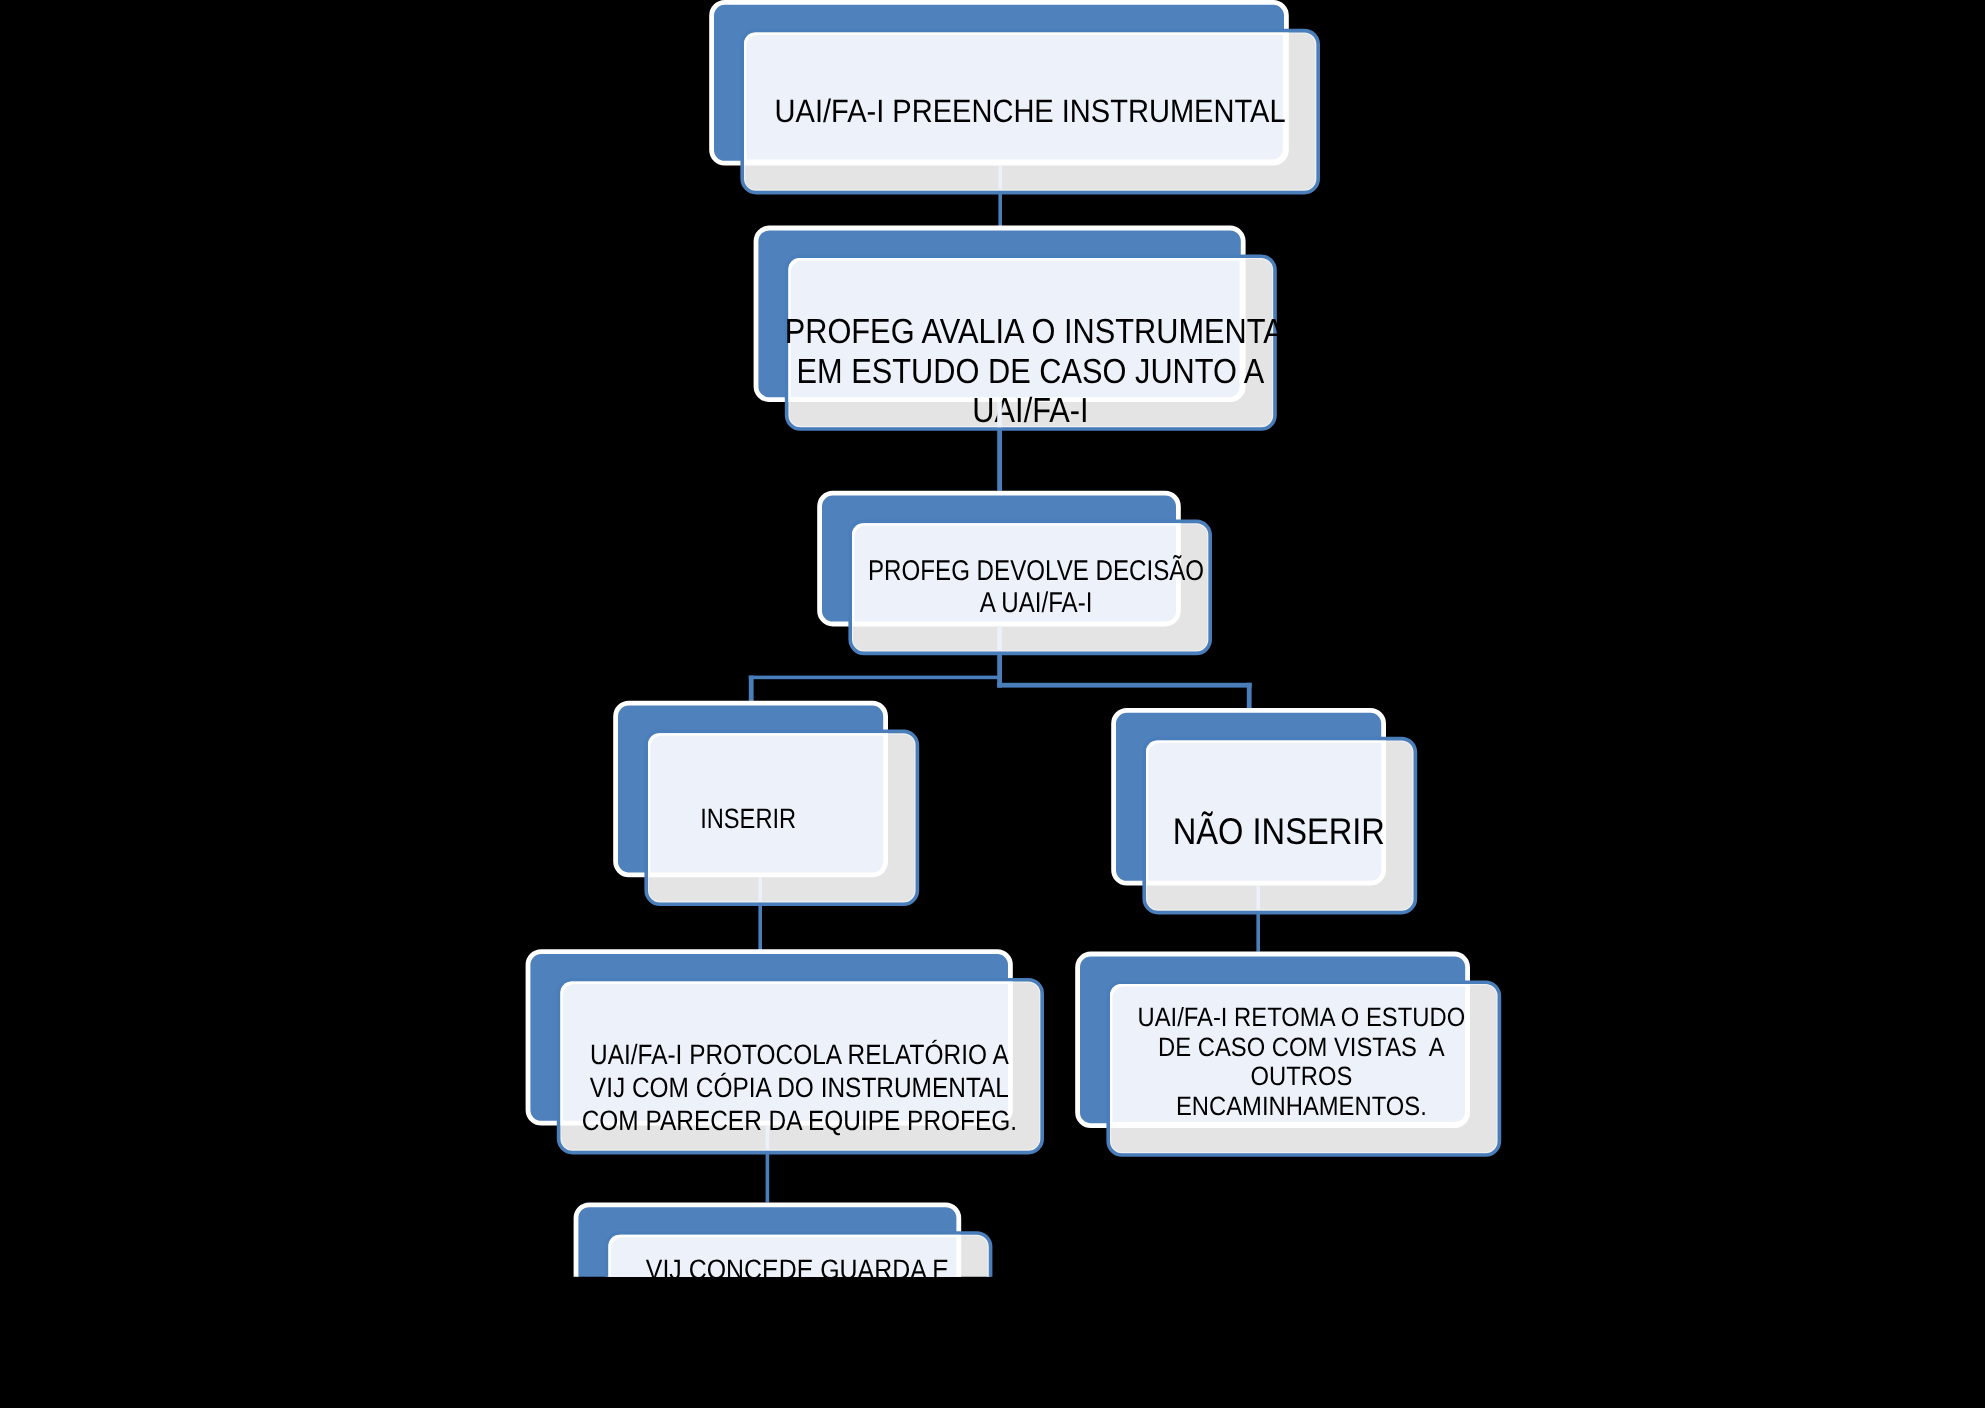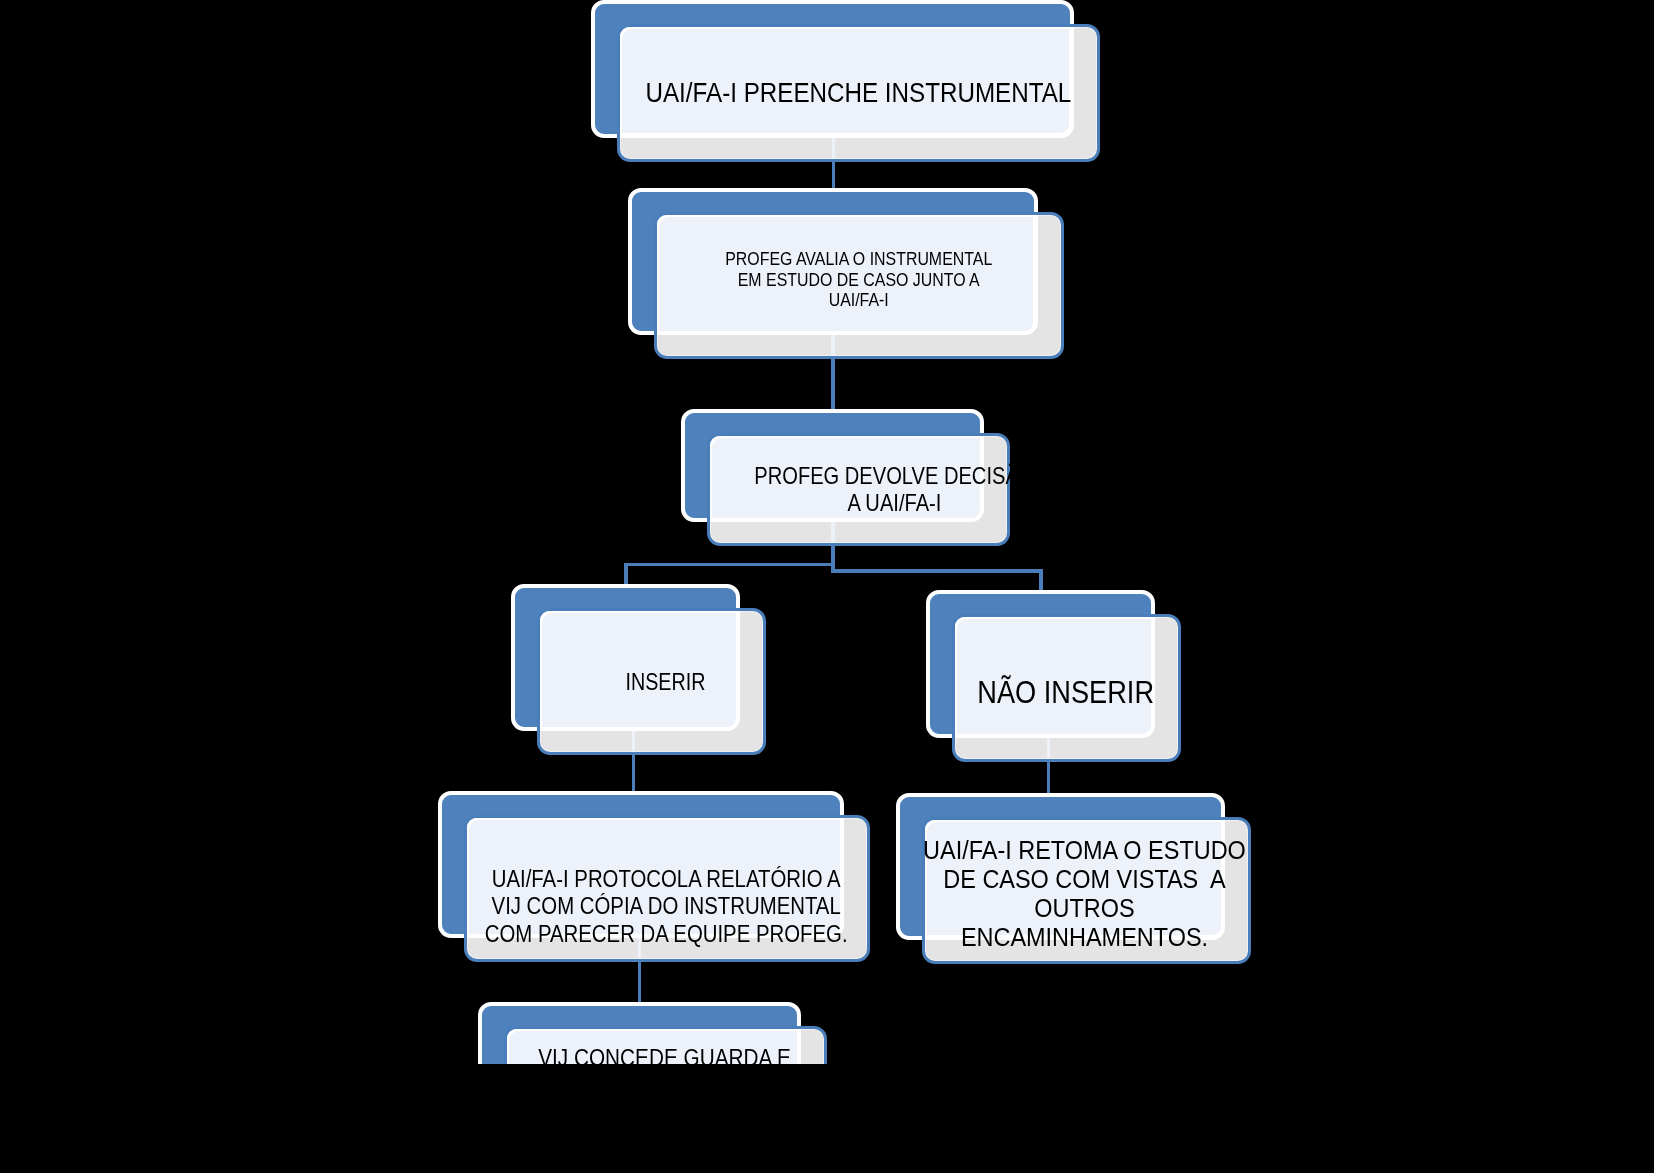--- a/index.html
+++ b/index.html
@@ -50,44 +50,44 @@
     <div class="label" style="left: 617.3px; top: 77.9652px; width: 483.1px; font-size: 26.9px; line-height: 1.15;">
         <div class="labeltext" style="width: 536.778px; margin-left: -26.8389px; transform: scaleX(0.9) translateZ(0px);">UAI/FA-I PREENCHE INSTRUMENTAL</div>
       </div>
   </div>
 
   <div class="node" id="node-n2">
     <div class="shp back" style="left: 628px; top: 188px; width: 409.7px; height: 147.4px;"></div>
     <div class="shp front" style="left: 654px; top: 212px; width: 409.7px; height: 147.4px;"></div>
     <div class="shp paneledge" style="left: 657.1px; top: 215.1px; width: 380.6px; height: 120.3px; border-radius: 9.3px 0px 13px;"></div>
     <div class="shp panel" style="left: 658.8px; top: 216.8px; width: 374.5px; height: 114.2px; border-radius: 9.9px 0px 8.6px;"></div>
-    <div class="label" style="left: 653.5px; top: 249px; width: 409.7px; font-size: 18px; line-height: 1.141;">
+    <div class="label" style="left: 653.5px; top: 261px; width: 409.7px; font-size: 29px; line-height: 1.141;">
         <div class="labeltext" style="width: 463.462px; margin-left: -26.8808px; transform: scaleX(0.884) translateZ(0px);">PROFEG AVALIA O INSTRUMENTAL
 EM ESTUDO DE CASO JUNTO A
 UAI/FA-I</div>
       </div>
   </div>
 
   <div class="node" id="node-n3">
     <div class="shp back" style="left: 681px; top: 408.7px; width: 303.2px; height: 113.2px;"></div>
     <div class="shp front" style="left: 707px; top: 432.7px; width: 303.2px; height: 113.2px;"></div>
     <div class="shp paneledge" style="left: 710.1px; top: 435.8px; width: 274.1px; height: 86.1px; border-radius: 9.3px 0px 13px;"></div>
     <div class="shp panel" style="left: 711.8px; top: 437.5px; width: 268px; height: 80px; border-radius: 9.9px 0px 8.6px;"></div>
-    <div class="label" style="left: 743px; top: 463.018px; width: 303.2px; font-size: 23.8px; line-height: 1.127;">
+    <div class="label" style="left: 712px; top: 463.018px; width: 303.2px; font-size: 23.8px; line-height: 1.127;">
         <div class="labeltext" style="width: 358.817px; margin-left: -27.8083px; transform: scaleX(0.845) translateZ(0px);">PROFEG DEVOLVE DECISÃO
 A UAI/FA-I</div>
       </div>
   </div>
 
   <div class="node" id="node-n4">
     <div class="shp back" style="left: 510.7px; top: 584.2px; width: 229.2px; height: 146.8px;"></div>
     <div class="shp front" style="left: 536.7px; top: 608.2px; width: 229.2px; height: 146.8px;"></div>
     <div class="shp paneledge" style="left: 539.8px; top: 611.3px; width: 200.1px; height: 119.7px; border-radius: 9.3px 0px 13px;"></div>
     <div class="shp panel" style="left: 541.5px; top: 613px; width: 194px; height: 113.6px; border-radius: 9.9px 0px 8.6px;"></div>
-    <div class="label" style="left: 551px; top: 668.944px; width: 229.2px; font-size: 23.3px; line-height: 1.15;">
+    <div class="label" style="left: 509px; top: 668.944px; width: 229.2px; font-size: 23.3px; line-height: 1.15;">
         <div class="labeltext" style="width: 270.922px; margin-left: -20.861px; transform: scaleX(0.846) translateZ(0px);">INSERIR</div>
       </div>
   </div>
 
   <div class="node" id="node-n5">
     <div class="shp back" style="left: 925.7px; top: 589.9px; width: 229.2px; height: 148.1px;"></div>
     <div class="shp front" style="left: 951.7px; top: 613.9px; width: 229.2px; height: 148.1px;"></div>
     <div class="shp paneledge" style="left: 954.8px; top: 617px; width: 200.1px; height: 121px; border-radius: 9.3px 0px 13px;"></div>
     <div class="shp panel" style="left: 956.5px; top: 618.7px; width: 194px; height: 114.9px; border-radius: 9.9px 0px 8.6px;"></div>
     <div class="label" style="left: 951.2px; top: 674.744px; width: 229.2px; font-size: 31px; line-height: 1.15;">
@@ -105,21 +105,21 @@
 VIJ COM CÓPIA DO INSTRUMENTAL
 COM PARECER DA EQUIPE PROFEG.</div>
       </div>
   </div>
 
   <div class="node" id="node-n7">
     <div class="shp back" style="left: 895.7px; top: 792.9px; width: 329.2px; height: 147px;"></div>
     <div class="shp front" style="left: 921.7px; top: 816.9px; width: 329.2px; height: 147px;"></div>
     <div class="shp paneledge" style="left: 924.8px; top: 820px; width: 300.1px; height: 119.9px; border-radius: 9.3px 0px 13px;"></div>
     <div class="shp panel" style="left: 926.5px; top: 821.7px; width: 294px; height: 113.8px; border-radius: 9.9px 0px 8.6px;"></div>
-    <div class="label" style="left: 920.2px; top: 836.19px; width: 329.2px; font-size: 26px; line-height: 1.117;">
+    <div class="label" style="left: 920.2px; top: 836.19px; width: 329.2px; font-size: 22px; line-height: 1.117;">
         <div class="labeltext" style="width: 364.967px; margin-left: -17.8834px; transform: scaleX(0.902) translateZ(0px);">UAI/FA-I RETOMA O ESTUDO
 DE CASO COM VISTAS  A
 OUTROS
 ENCAMINHAMENTOS.</div>
       </div>
   </div>
 
   <div class="node" id="node-n8">
     <div class="shp back" style="left: 477.7px; top: 1001.9px; width: 323.4px; height: 147px;"></div>
     <div class="shp front" style="left: 503.7px; top: 1025.9px; width: 323.4px; height: 147px;"></div>

